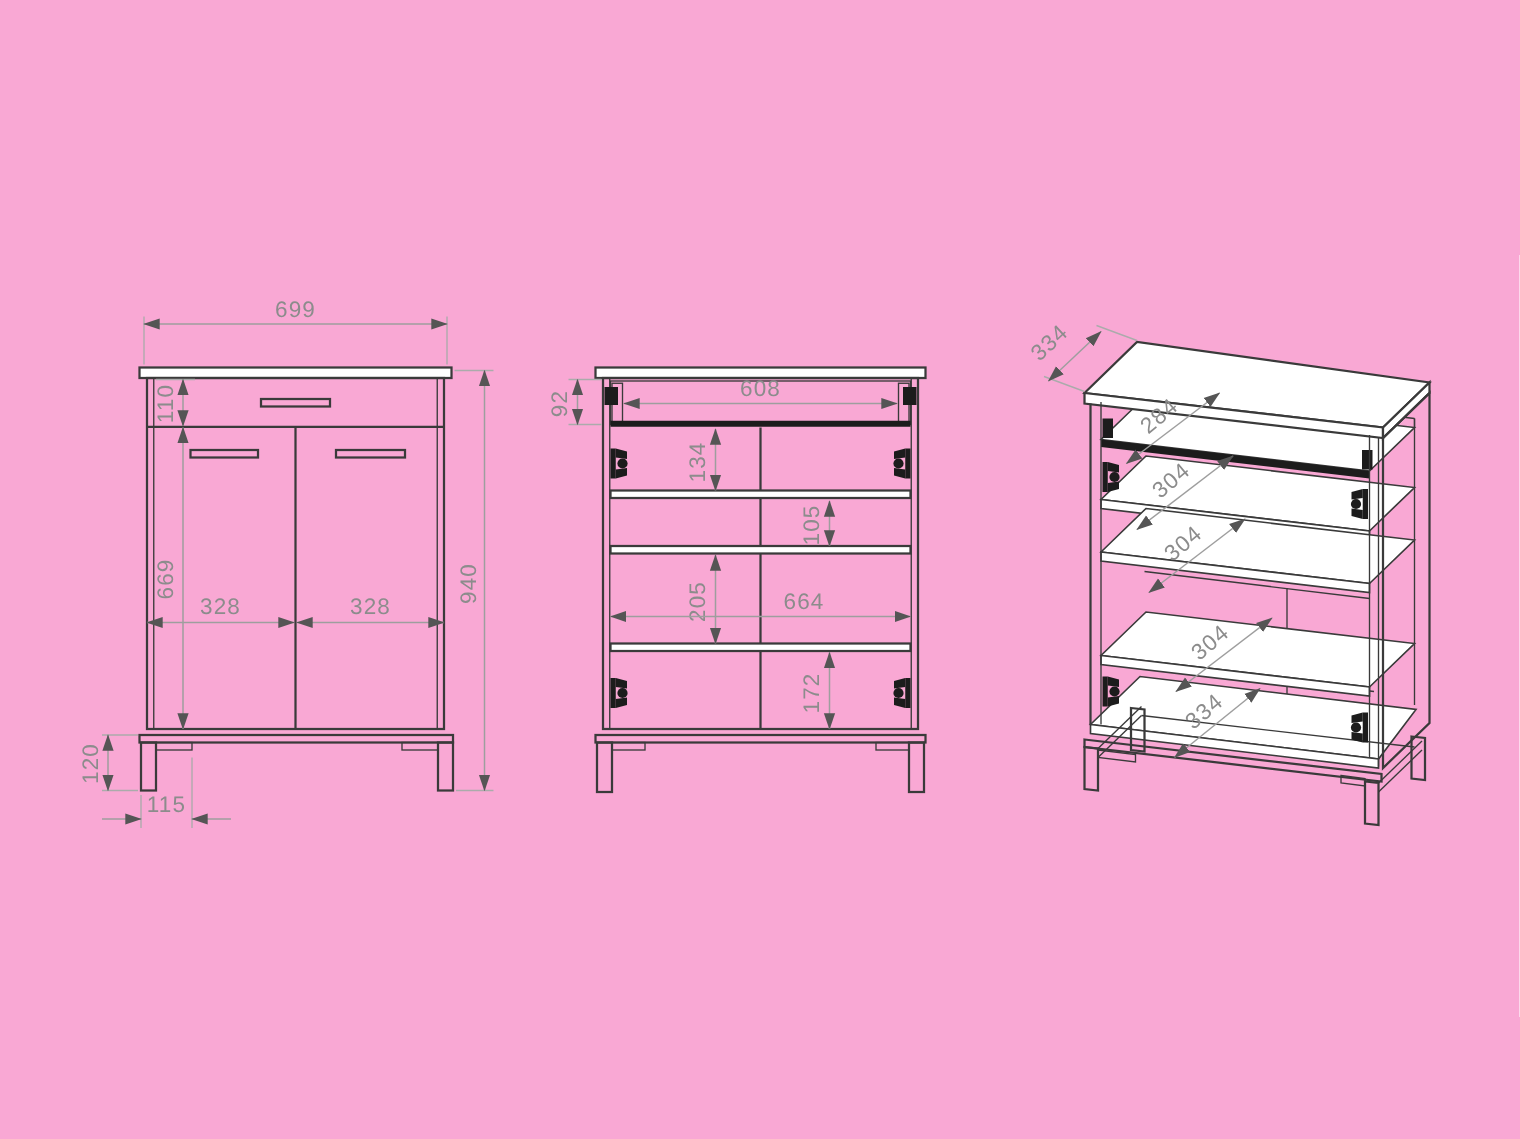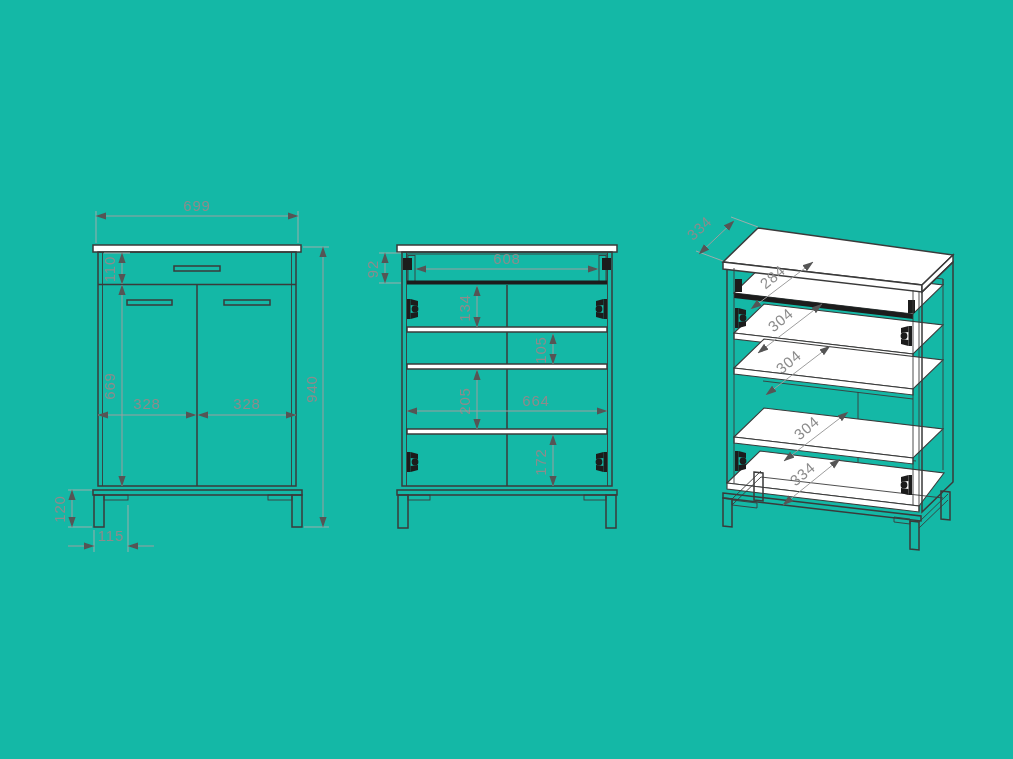--- a/index.html
+++ b/index.html
@@ -1,16 +1,16 @@
 <!DOCTYPE html>
 <html><head>
 <meta charset="utf-8">
 <style>
   html,body{margin:0;padding:0;background:#fff;}
-  .stage{position:relative;width:1013px;height:759px;background:#14b8a6;overflow:hidden;}
+  .stage{position:relative;width:1013px;height:759px;background:#f9a8d4;overflow:hidden;}
   svg{position:absolute;left:0;top:0;}
   .o  {fill:none;stroke:#3a3a3a;stroke-width:1.5;stroke-linejoin:miter;}
   .ow {fill:#ffffff;stroke:#3a3a3a;stroke-width:1.5;stroke-linejoin:miter;}
   .ot {fill:none;stroke:#3a3a3a;stroke-width:0.9;}
   .otw{fill:#ffffff;stroke:#3a3a3a;stroke-width:1.1;}
   .hw {fill:#1c1c1c;stroke:none;}
   .dim{stroke:#9e9e9e;stroke-width:1;fill:none;}
   .ext{stroke:#ababab;stroke-width:0.9;fill:none;}
   .t  {font-family:"Liberation Sans",sans-serif;font-size:15px;fill:#8c8c8c;
        letter-spacing:0.8px;text-anchor:middle;}

